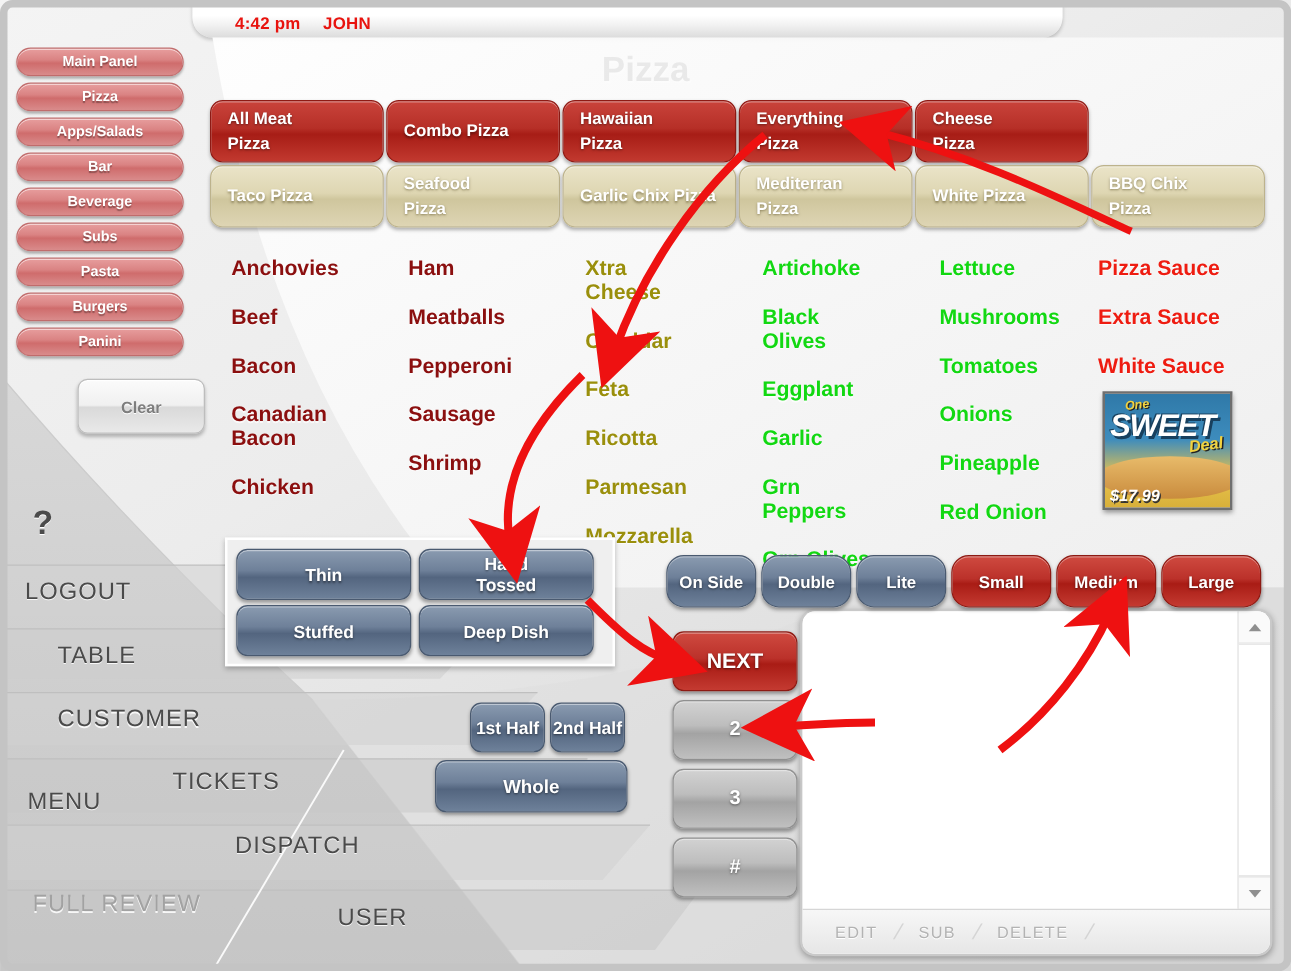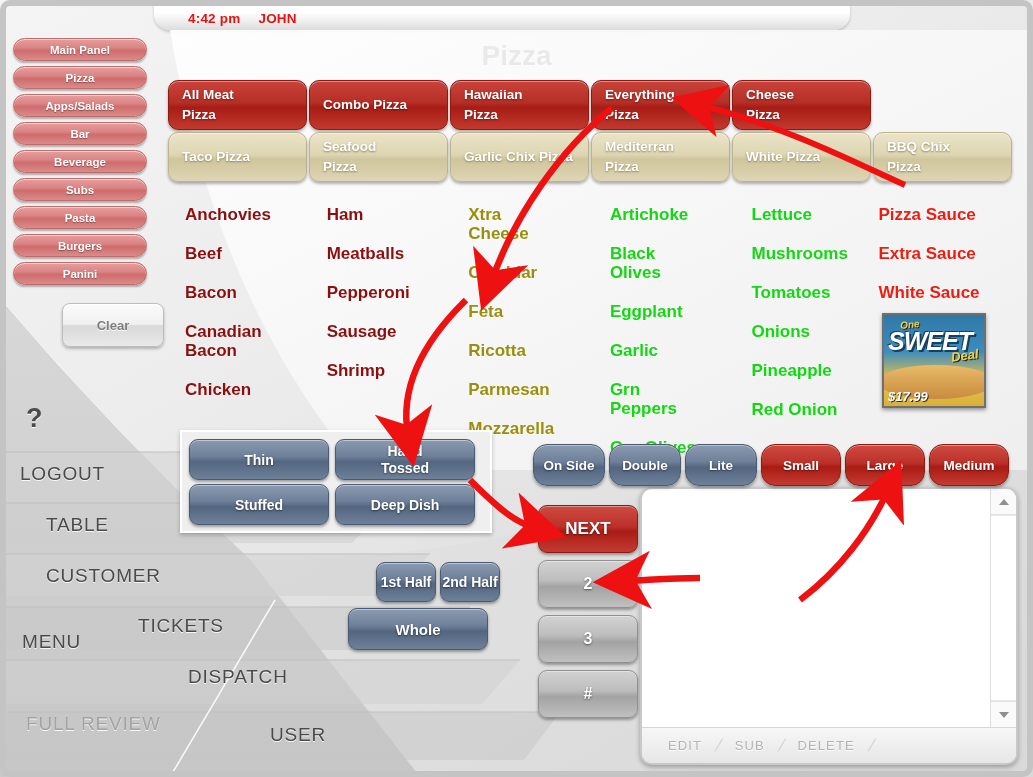--- a/index.html
+++ b/index.html
@@ -155,21 +155,21 @@
     display:flex; align-items:center; justify-content:center;
     text-shadow: 0 1px 2px rgba(0,0,0,.5);
   }
   #crust-panel .slate-btn { width:140px; height:41px; }
   #crust-panel .slate-btn.two-line { line-height:1.15; flex-direction:column;}
 
   
   #halves { position:absolute; left:348px; top:562px; width:152px; z-index:18;}
   #halves .hrow { display:flex; gap:4px; margin-bottom:6px;padding-left:28px;}
   #halves .slate-btn.half { width:74px; height:40px; font-size:14px;}
-  #halves .slate-btn.whole { width:140px; height:42px; font-size:15px;}
+  #halves .slate-btn.whole { width:154px; height:42px; font-size:15px;}
 
   
   #mod-row { position:absolute; left:533px; top:444px; display:flex; gap:4px; z-index:18;}
   .mod-btn {
     width:72px; height:42px; border-radius:14px;
     display:flex; align-items:center; justify-content:center;
     font-size:13.5px; font-weight:bold; color:#fff;
     text-shadow: 0 1px 2px rgba(0,0,0,.5);
     box-shadow: 0 2px 3px rgba(0,0,0,.35), inset 0 1px 0 rgba(255,255,255,.4);
   }
@@ -445,22 +445,22 @@
       <div class="slate-btn half">2nd Half</div>
     </div>
     <div class="slate-btn whole">Whole</div>
   </div>
 
   <div id="mod-row">
     <div class="mod-btn blue">On Side</div>
     <div class="mod-btn blue">Double</div>
     <div class="mod-btn blue">Lite</div>
     <div class="mod-btn red wide">Small</div>
+    <div class="mod-btn red wide">Medium</div>
     <div class="mod-btn red wide">Large</div>
-    <div class="mod-btn red wide">Medium</div>
   </div>
 
   <div id="numpad">
     <div class="np-btn red">NEXT</div>
     <div class="np-btn gray">2</div>
     <div class="np-btn gray">3</div>
     <div class="np-btn gray">#</div>
   </div>
 
   <div id="order-panel">

